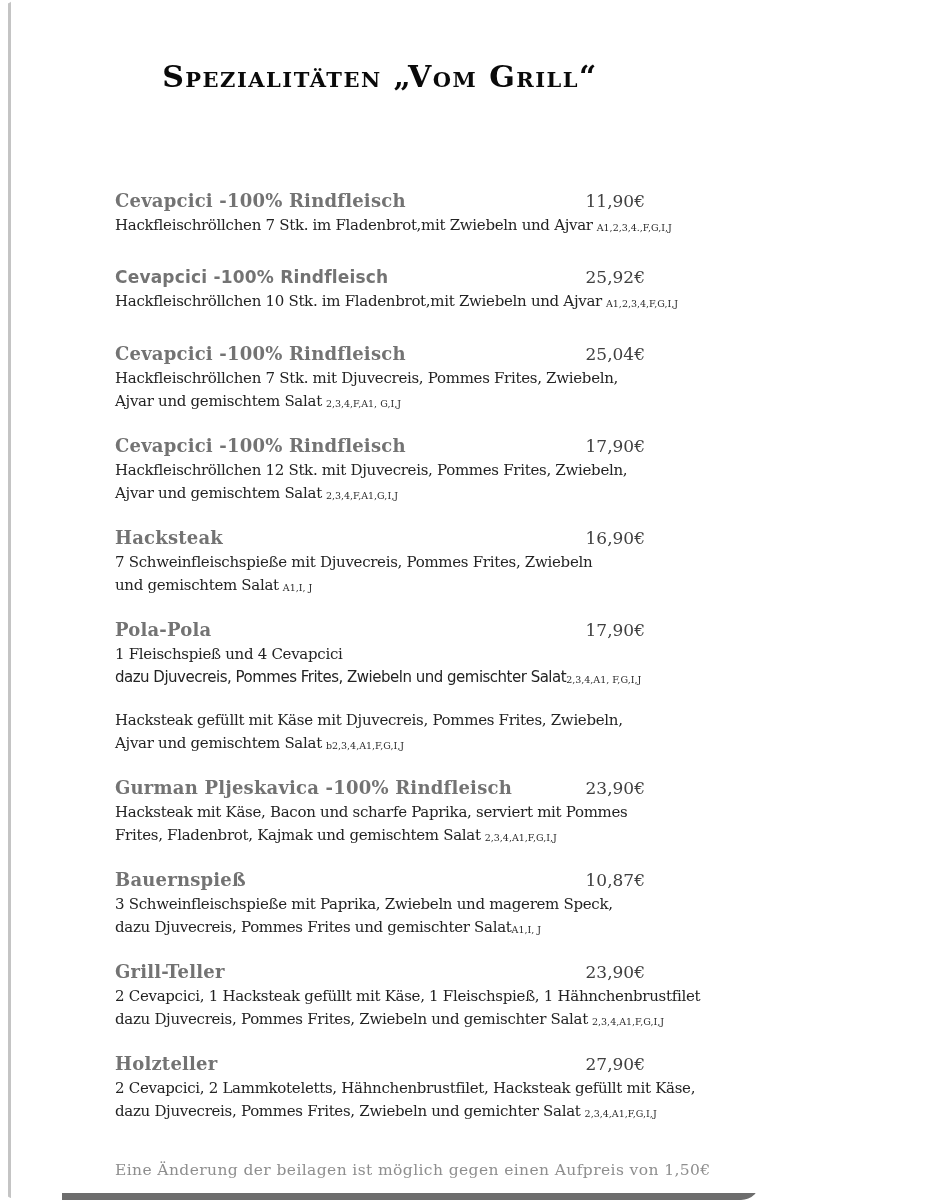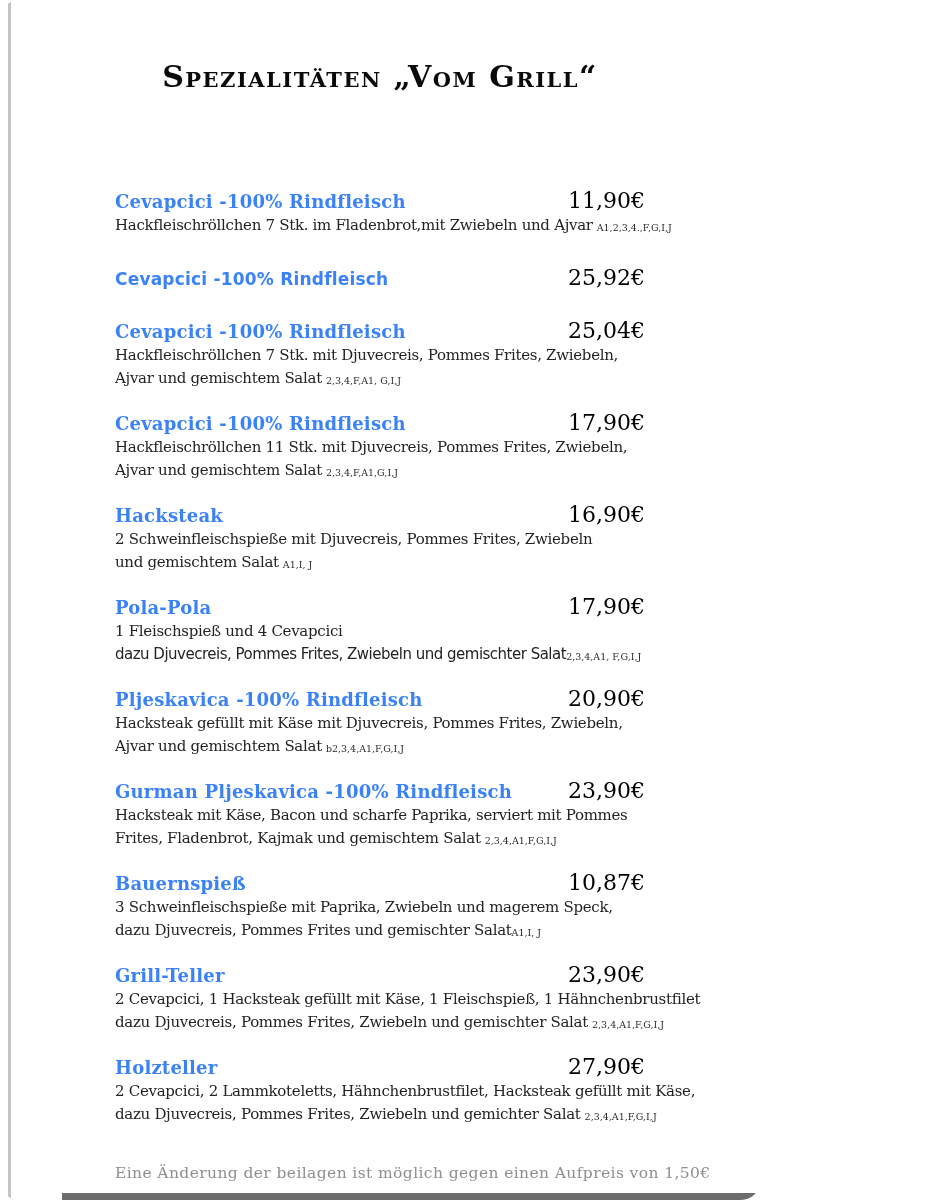--- a/index.html
+++ b/index.html
@@ -48,33 +48,33 @@
     display: flex;
     justify-content: space-between;
     align-items: baseline;
     line-height: 25px;
   }
   .name {
     font-family: "DejaVu Serif", serif;
     font-weight: 700;
     font-size: 18px;
     letter-spacing: 0.2px;
-    color: #3b82f6;
+    color: #737373;
     white-space: nowrap;
     text-align: center;
   }
   .name.name-sans {
     font-family: "DejaVu Sans", "Liberation Sans", sans-serif;
     font-size: 17px;
   }
   .price {
     font-family: "DejaVu Serif", serif;
     font-weight: 400;
-    font-size: 22px;
-    color: #000000;
+    font-size: 17px;
+    color: #404040;
     white-space: nowrap;
   }
   .desc {
     font-size: 15px;
     line-height: 23px;
     letter-spacing: -0.3px;
     color: #232323;
     white-space: nowrap;
   }
   .dline.sans {
@@ -117,71 +117,70 @@
       <div class="desc">
         <span class="dline">Hackfleischröllchen 7 Stk. im Fladenbrot,mit  Zwiebeln und Ajvar</span><span class="sub">A1,2,3,4.,F,G,I,J</span>
       </div>
     </div>
 
     <div class="item oneline">
       <div class="row">
         <span class="name name-sans">Cevapcici -100% Rindfleisch</span>
         <span class="price">25,92€</span>
       </div>
+      <div class="desc">
+        <span class="dline">Hackfleischröllchen 10 Stk. im Fladenbrot,mit  Zwiebeln und Ajvar</span><span class="sub">A1,2,3,4,F,G,I,J</span>
+      </div>
     </div>
 
     <div class="item">
       <div class="row">
         <span class="name">Cevapcici -100% Rindfleisch</span>
         <span class="price">25,04€</span>
       </div>
       <div class="desc">
         <span class="dline">Hackfleischröllchen 7 Stk. mit Djuvecreis, Pommes Frites, Zwiebeln,</span><br>
         <span class="dline">Ajvar und gemischtem Salat</span><span class="sub">2,3,4,F,A1, G,I,J</span>
       </div>
     </div>
 
     <div class="item">
       <div class="row">
         <span class="name">Cevapcici -100% Rindfleisch</span>
         <span class="price">17,90€</span>
       </div>
       <div class="desc">
-        <span class="dline">Hackfleischröllchen 11 Stk. mit Djuvecreis, Pommes Frites, Zwiebeln,</span><br>
+        <span class="dline">Hackfleischröllchen 12 Stk. mit Djuvecreis, Pommes Frites, Zwiebeln,</span><br>
         <span class="dline">Ajvar und gemischtem Salat</span><span class="sub">2,3,4,F,A1,G,I,J</span>
       </div>
     </div>
 
     <div class="item">
       <div class="row">
         <span class="name">Hacksteak</span>
         <span class="price">16,90€</span>
       </div>
       <div class="desc">
-        <span class="dline">2 Schweinfleischspieße mit Djuvecreis, Pommes Frites, Zwiebeln</span><br>
+        <span class="dline">7 Schweinfleischspieße mit Djuvecreis, Pommes Frites, Zwiebeln</span><br>
         <span class="dline">und gemischtem Salat</span><span class="sub">A1,I, J</span>
       </div>
     </div>
 
     <div class="item">
       <div class="row">
         <span class="name">Pola-Pola</span>
         <span class="price">17,90€</span>
       </div>
       <div class="desc">
         <span class="dline">1 Fleischspieß und 4 Cevapcici</span><br>
         <span class="dline sans">dazu Djuvecreis, Pommes Frites, Zwiebeln und gemischter Salat</span><span class="sub tight">2,3,4,A1, F,G,I,J</span>
       </div>
     </div>
 
     <div class="item">
-      <div class="row">
-        <span class="name">Pljeskavica -100% Rindfleisch</span>
-        <span class="price">20,90€</span>
-      </div>
       <div class="desc">
         <span class="dline">Hacksteak gefüllt mit Käse mit Djuvecreis, Pommes Frites, Zwiebeln,</span><br>
         <span class="dline">Ajvar und gemischtem Salat</span><span class="sub">b2,3,4,A1,F,G,I,J</span>
       </div>
     </div>
 
     <div class="item">
       <div class="row">
         <span class="name">Gurman Pljeskavica -100% Rindfleisch</span>
         <span class="price">23,90€</span>

